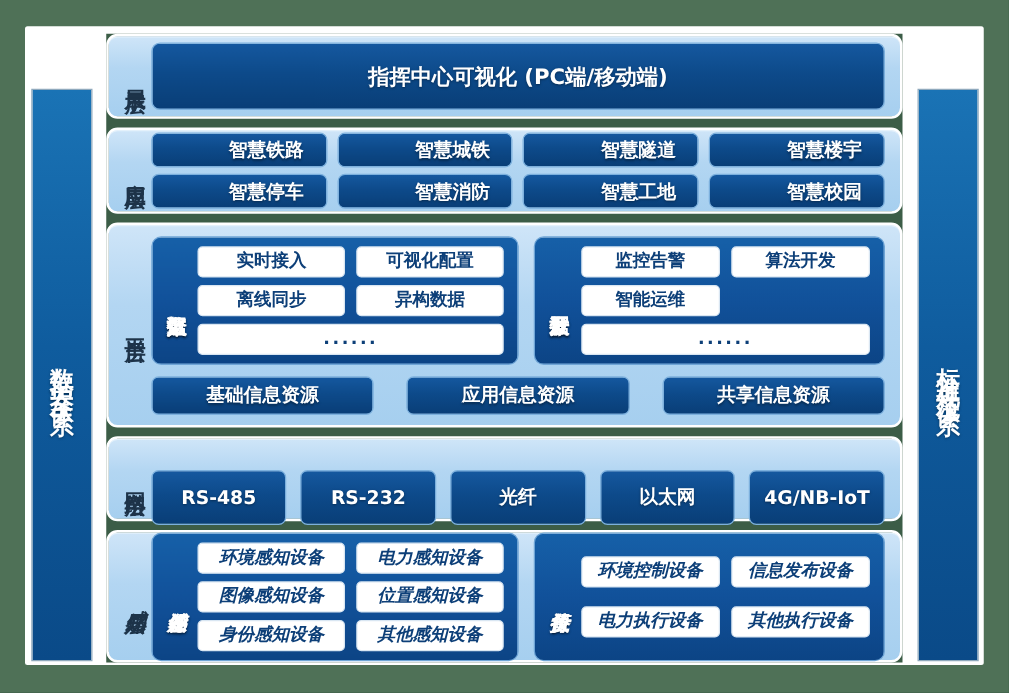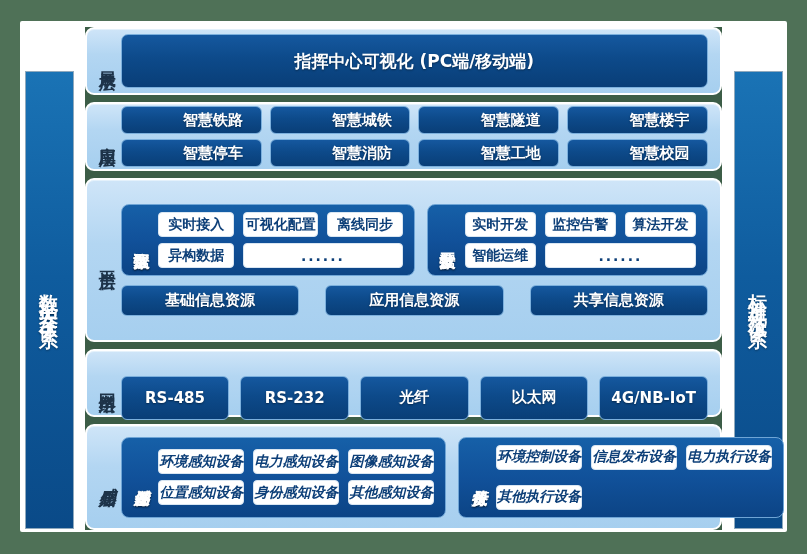--- a/index.html
+++ b/index.html
@@ -68,21 +68,21 @@
     border:1px solid #6fa5d6;border-radius:8px;
     display:flex;align-items:center;gap:9px;
     padding:7px 11px;box-sizing:border-box;
   }
   .groupbox.gleft{flex:1.05;} .groupbox.gright{flex:1;}
   .group-label{
     writing-mode:vertical-rl;text-orientation:upright;
     color:#ffffff;font-weight:bold;font-size:16px;line-height:1.05;
     text-shadow:0 1px 2px rgba(0,0,0,.4);flex:0 0 auto;
   }
-  .wgrid{flex:1;display:grid;grid-template-columns:1fr 1fr 1fr;gap:6px 9px;align-content:center;}
+  .wgrid{flex:1;display:grid;grid-template-columns:1fr 1fr;gap:6px 9px;align-content:center;}
   .wgrid.exec{gap:15px 9px;}
   .wbtn{
     background:#ffffff;border:1px solid #d9e6f2;border-radius:4px;
     color:#0d3f78;font-weight:bold;font-size:14px;
     display:flex;align-items:center;justify-content:center;
     height:25px;box-sizing:border-box;white-space:nowrap;
   }
   .wbtn.dots{grid-column:span 2;letter-spacing:2px;}
   .resources{display:flex;gap:26px;margin-top:9px;}
   .resources .blk{flex:1;height:31px;font-size:15px;}
@@ -134,21 +134,20 @@
             <div class="wbtn">实时接入</div>
             <div class="wbtn">可视化配置</div>
             <div class="wbtn">离线同步</div>
             <div class="wbtn">异构数据</div>
             <div class="wbtn dots">......</div>
           </div>
         </div>
         <div class="groupbox gright">
           <div class="group-label">数据开发</div>
           <div class="wgrid">
-            <div class="wbtn">实时开发</div>
             <div class="wbtn">监控告警</div>
             <div class="wbtn">算法开发</div>
             <div class="wbtn">智能运维</div>
             <div class="wbtn dots">......</div>
           </div>
         </div>
       </div>
       <div class="resources">
         <div class="blk">基础信息资源</div>
         <div class="blk">应用信息资源</div>

